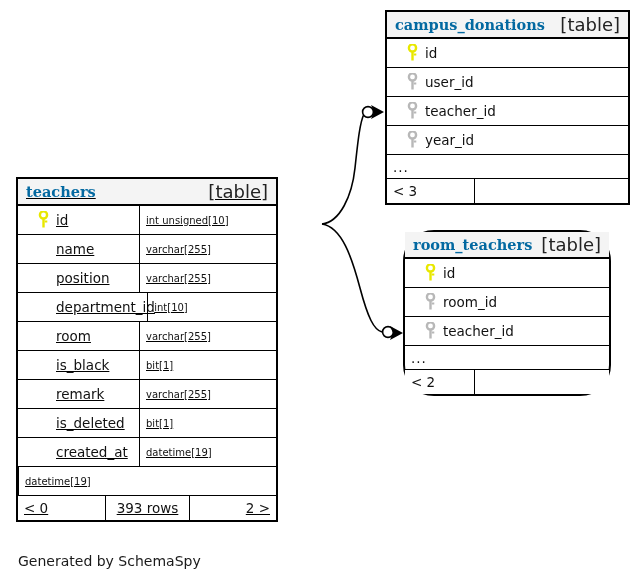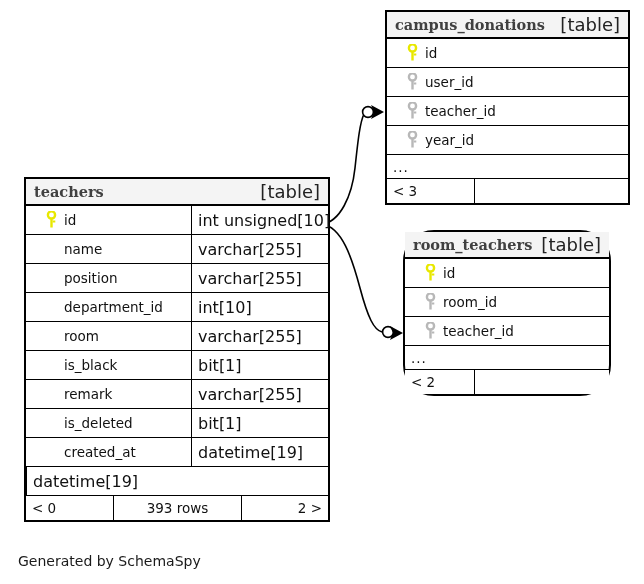--- a/index.html
+++ b/index.html
@@ -46,21 +46,21 @@
     display: flex;
     align-items: center;
     justify-content: space-between;
     padding: 0 8px;
     height: 27px;
   }
   .tbl-name {
     font-family: "DejaVu Serif", "Liberation Serif", serif;
     font-weight: bold;
     font-size: 14.5px;
-    color: #404040;
+    color: #0369a1;
     letter-spacing: 0px;
   }
   .tbl-tag {
     font-size: 18px;
     color: #222222;
   }
 
   
   .col-row {
     box-sizing: border-box;
@@ -80,21 +80,21 @@
     color: #111111;
     padding-left: 14px;
     flex: 1 1 auto;
     min-width: 0;
     white-space: nowrap;
   }
   .col-type {
     box-sizing: border-box;
     display: flex;
     align-items: center;
-    font-size: 16px;
+    font-size: 10px;
     color: #111111;
     padding-left: 6px;
     border-left: 1.5px solid #000000;
     white-space: nowrap;
   }
 
   
   .keyslot {
     width: 22px;
     flex: 0 0 22px;
@@ -237,21 +237,21 @@
     </div>
 
     <div class="ellipsis-row">...</div>
 
     <div class="foot-row">
       <div class="foot-cell foot-prev" style="width:88px;">&lt; 3</div>
       <div class="foot-cell foot-next" style="width:72px;"></div>
     </div>
   </div>
 
-  <div class="table-box" style="left:24px; top:177px; width:306px;">
+  <div class="table-box" style="left:16px; top:177px; width:262px;text-decoration:underline;">
     <div class="tbl-header">
       <span class="tbl-name">teachers</span>
       <span class="tbl-tag">[table]</span>
     </div>
 
     <div class="col-row">
       <div class="col-name">
         <span class="keyslot">
           <svg width="11" height="18" viewBox="0 0 11 18">
             <circle cx="5.5" cy="4" r="3.6" fill="none" stroke="#e8e800" stroke-width="2.4"></circle>

